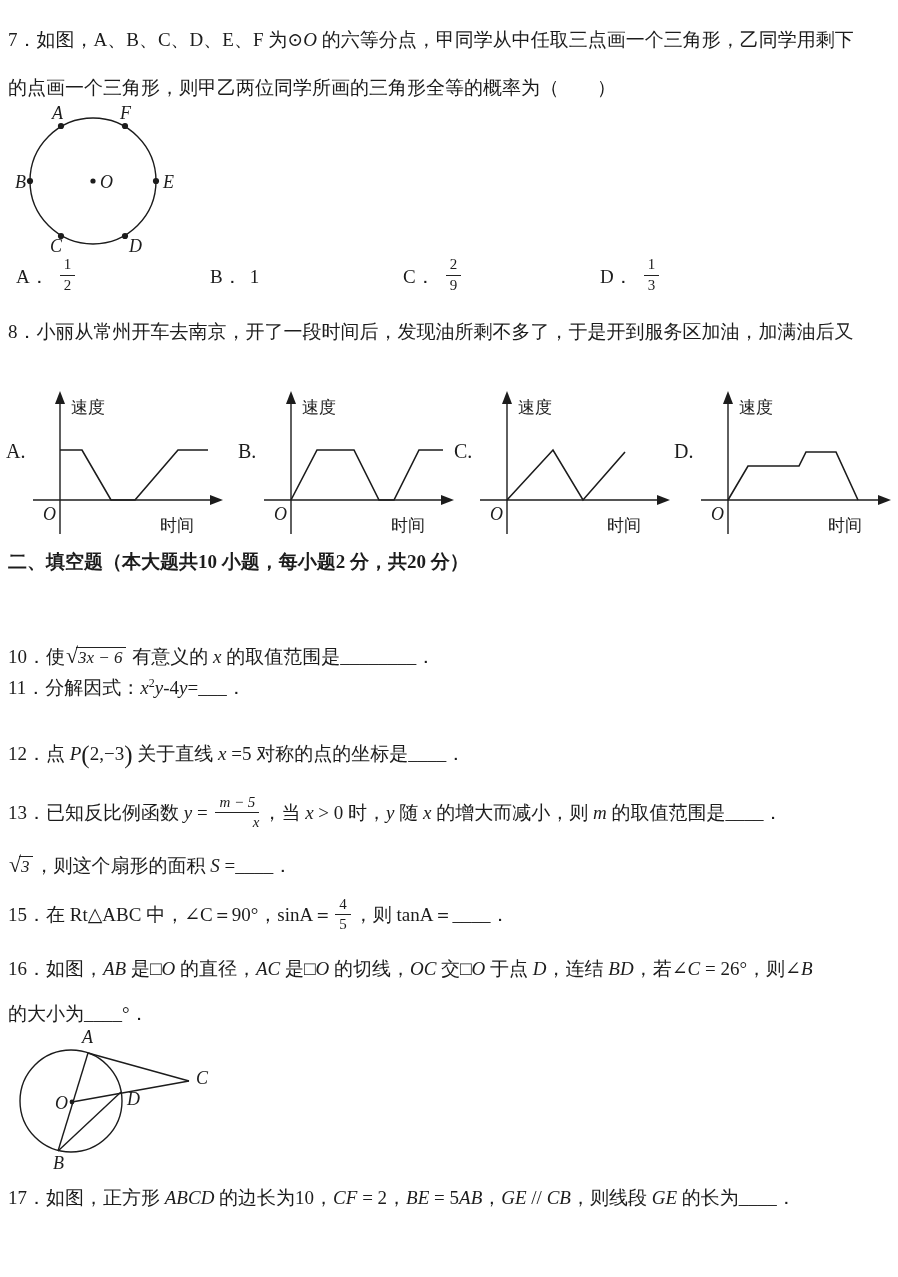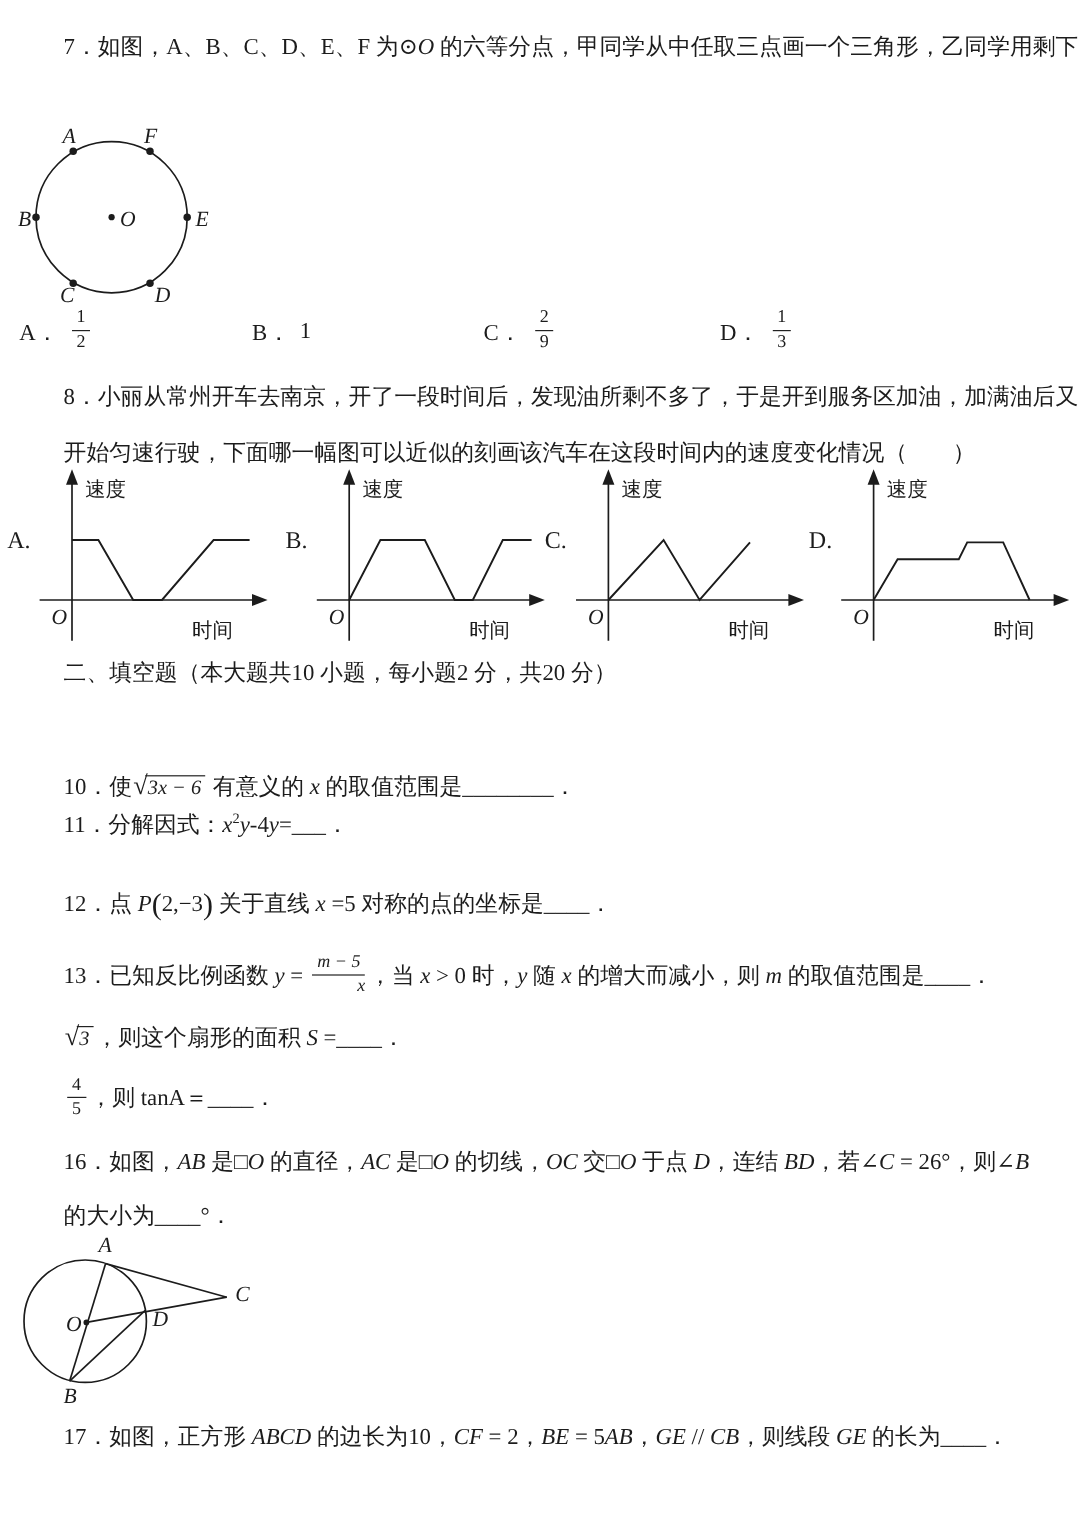--- a/index.html
+++ b/index.html
@@ -1,22 +1,22 @@
 <!DOCTYPE html>
 <html><head>
 <meta charset="utf-8">
 <style>
   html,body { margin:0; padding:0; background:#ffffff; }
   .page {
     position:relative; width:898px; height:1277px; background:#ffffff;
     font-family:"Liberation Serif","DejaVu Serif",serif;
     font-size:19px; color:#1c1c1c; overflow:hidden;
   }
-  .line { position:absolute; white-space:nowrap; line-height:24px;margin-left:45px; }
-  .bold { font-weight:normal; }
+  .line { position:absolute; white-space:nowrap; line-height:24px; }
+  .bold { font-weight:bold; }
   .it { font-style:italic; }
   sup { font-size:12px; line-height:0; }
   
   .frac { display:inline-block; text-align:center; vertical-align:middle; font-size:15px;
           line-height:1.15; margin:0 3px; position:relative; top:-2px; }
   .frac .num { display:block; border-bottom:1.3px solid #222; padding:0 4px 1px; }
   .frac .den { display:block; padding-top:1px; }
   .frac.it { font-style:italic;text-align:right; }
   
   .sqrt { display:inline-flex; align-items:baseline; margin:0 2px 0 1px; }
@@ -36,20 +36,21 @@
   .ptlab{ font-size:18px; font-style:italic; }
   .geo  { stroke:#1c1c1c; stroke-width:1.4; fill:none; }
   .diagram { position:absolute; }
 </style>
 </head>
 <body>
 
 <div class="page">
 
   <div class="line" style="top:28px;left:8px"><span>7．如图，A、B、C、D、E、F 为⊙</span><span class="it">O</span><span> 的六等分点，甲同学从中任取三点画一个三角形，乙同学用剩下</span></div>
+  <div class="line" style="top:76px;left:8px"><span>的点画一个三角形，则甲乙两位同学所画的三角形全等的概率为（　　）</span></div>
 
   <svg class="diagram" style="left:14px;top:101px" width="200" height="154" viewBox="0 0 200 154">
     <circle cx="79" cy="80" r="63" class="geo"></circle>
     <circle cx="47" cy="25" r="3.1" class="fillb"></circle>
     <circle cx="111" cy="25" r="3.1" class="fillb"></circle>
     <circle cx="16" cy="80" r="3.1" class="fillb"></circle>
     <circle cx="142" cy="80" r="3.1" class="fillb"></circle>
     <circle cx="47" cy="135" r="3.1" class="fillb"></circle>
     <circle cx="111" cy="135" r="3.1" class="fillb"></circle>
     <circle cx="79" cy="80" r="2.6" class="fillb"></circle>
@@ -82,21 +83,20 @@
   </div>
   <div class="choice" style="left:600px;top:253px">
     <span>D．</span>
     <span class="frac">
       <span class="num">1</span>
         <span class="den">3</span>
     </span>
   </div>
 
   <div class="line" style="top:320px;left:8px"><span>8．小丽从常州开车去南京，开了一段时间后，发现油所剩不多了，于是开到服务区加油，加满油后又</span></div>
-  <div class="line" style="top:366px;left:8px"><span>开始匀速行驶，下面哪一幅图可以近似的刻画该汽车在这段时间内的速度变化情况（　　）</span></div>
 
   <div class="graph" style="left:6px;top:388px">
     <span class="graph-label">A.</span>
     <svg width="198" height="150" viewBox="0 0 198 150">
       <line x1="33" y1="146" x2="33" y2="12" class="ax"></line>
       <polygon points="28,16 33,3 38,16" class="fillb"></polygon>
       <line x1="6" y1="112" x2="186" y2="112" class="ax"></line>
       <polygon points="183,107 196,112 183,117" class="fillb"></polygon>
       <text x="44" y="25" class="cjk">速度</text>
       <text x="133" y="143" class="cjk">时间</text>
@@ -150,21 +150,21 @@
         <span class="rad">√</span>
         <span class="vinc">3x − 6</span>
       </span><span> 有意义的 </span><span class="it">x</span><span> 的取值范围是________．</span></div>
   <div class="line" style="top:676px;left:8px"><span>11．分解因式：</span><span class="it">x</span><sup>2</sup><span class="it">y</span><span>-4</span><span class="it">y</span><span>=___．</span></div>
   <div class="line" style="top:742px;left:8px"><span>12．点 </span><span class="it">P</span><span class="bigp">(</span><span>2,−3</span><span class="bigp">)</span><span> 关于直线 </span><span class="it">x</span><span> =5 对称的点的坐标是____．</span></div>
   <div class="line" style="top:796px;left:8px"><span>13．已知反比例函数 </span><span class="it">y</span><span> = </span><span class="frac it"><span class="num">m − 5</span><span class="den">x</span></span><span>，当 </span><span class="it">x</span><span> &gt; 0 时，</span><span class="it">y</span><span> 随 </span><span class="it">x</span><span> 的增大而减小，则 </span><span class="it">m</span><span> 的取值范围是____．</span></div>
   <div class="line" style="top:854px;left:8px"><span class="sqrt">
         <span class="rad">√</span>
         <span class="vinc">3</span>
       </span><span>，则这个扇形的面积 </span><span class="it">S</span><span> =____．</span></div>
-  <div class="line" style="top:898px;left:8px"><span class="frac"><span class="num">4</span><span class="den">5</span></span><span>，则 tanA＝____．</span></div>
+  <div class="line" style="top:898px;left:8px"><span>15．在 Rt△ABC 中，∠C＝90°，sinA＝</span><span class="frac"><span class="num">4</span><span class="den">5</span></span><span>，则 tanA＝____．</span></div>
   <div class="line" style="top:957px;left:8px"><span>16．如图，</span><span class="it">AB</span><span> 是□</span><span class="it">O</span><span> 的直径，</span><span class="it">AC</span><span> 是□</span><span class="it">O</span><span> 的切线，</span><span class="it">OC</span><span> 交□</span><span class="it">O</span><span> 于点 </span><span class="it">D</span><span>，连结 </span><span class="it">BD</span><span>，若∠</span><span class="it">C</span><span> = 26°，则∠</span><span class="it">B</span></div>
   <div class="line" style="top:1002px;left:8px"><span>的大小为____°．</span></div>
 
   <svg class="diagram" style="left:8px;top:1026px" width="230" height="154" viewBox="0 0 230 154">
     <circle cx="63" cy="75" r="51" class="geo"></circle>
     <line x1="80" y1="27" x2="50" y2="125" class="geo"></line>
     <line x1="80" y1="27" x2="181" y2="55" class="geo"></line>
     <line x1="64" y1="76" x2="181" y2="55" class="geo"></line>
     <line x1="50" y1="125" x2="113" y2="66" class="geo"></line>
     <circle cx="64" cy="76" r="2.4" class="fillb"></circle>

